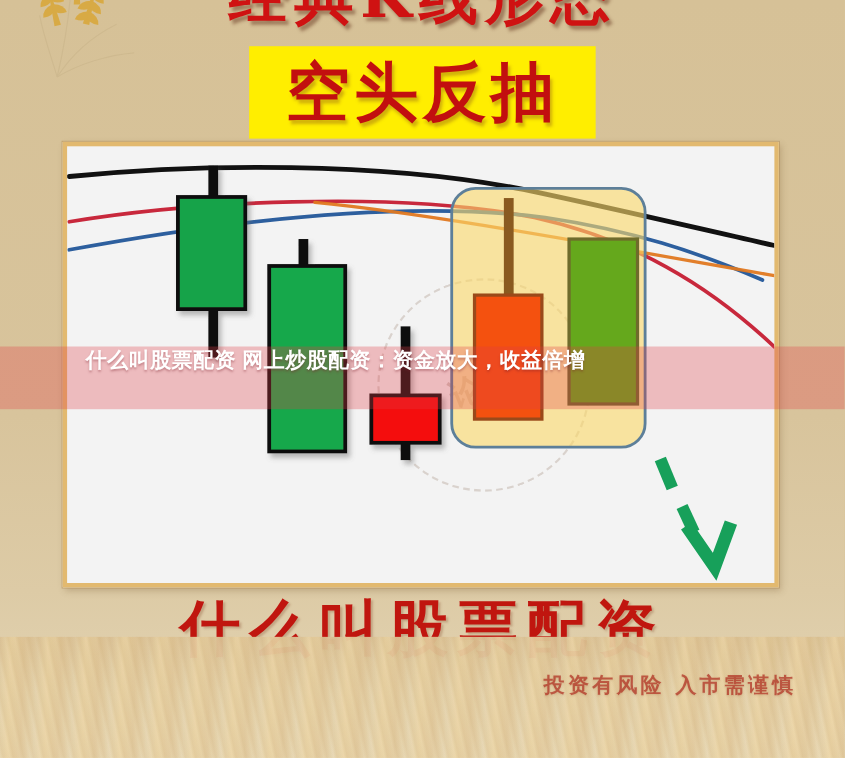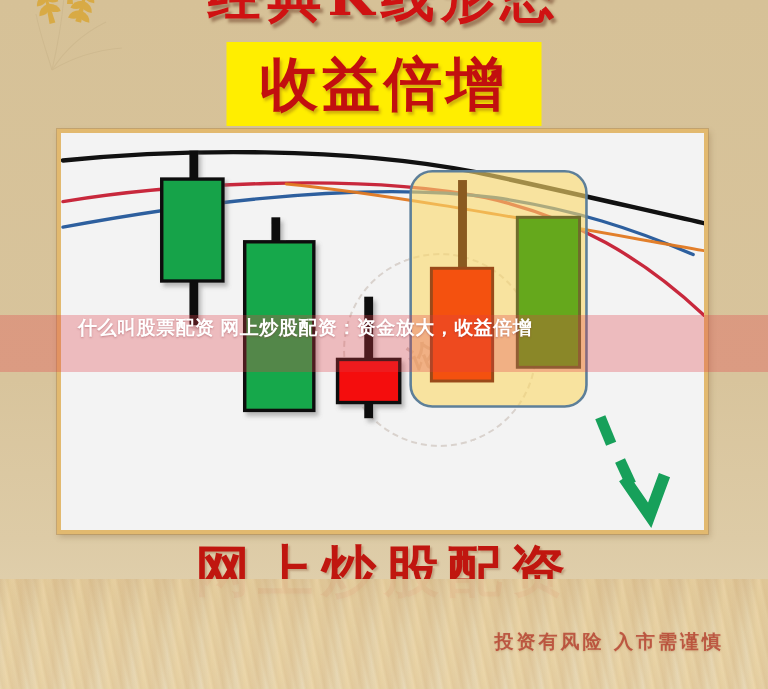--- a/index.html
+++ b/index.html
@@ -106,21 +106,20 @@
     white-space:nowrap;line-height:1;
   }
   
   .risk-note{
     position:absolute;right:44px;top:610px;
     font-family:"DejaVu Serif","Liberation Serif",serif;
     font-weight:700;font-size:19px;letter-spacing:3px;
     color:rgba(178,48,35,.72);
     text-shadow:0 1px 2px rgba(150,90,50,.25);
     white-space:nowrap;
-    margin-top:19px;
   }
 </style>
 </head>
 <body>
 
 <div class="poster">
 
   <div class="wheat-deco">
     <svg viewBox="0 0 150 150" width="150" height="150">
       <g stroke="#cdb88e" stroke-width="1.1" fill="none" opacity=".8">
@@ -157,21 +156,21 @@
           <path d="M6 18 q-9 2 -10 9 q8 1 11 -4 Z"></path>
           <path d="M6 18 q9 2 10 9 q-8 1 -11 -4 Z"></path>
         </g>
       </g>
     </svg>
   </div>
 
   <div class="headline">经典K线形态</div>
 
   <div class="banner">
-    <span>收益倍增</span>
+    <span>空头反抽</span>
   </div>
 
   <div class="chart-frame">
     <div class="chart-inner">
       <div class="watermark">论股</div>
 
       <svg class="chart-svg" viewBox="0 0 651 405" preserveAspectRatio="none">
         <defs>
           <filter id="sh" x="-40%" y="-40%" width="190%" height="190%">
             <feDropShadow dx="3" dy="4" stdDeviation="2.4" flood-color="#6b6b6b" flood-opacity=".45"></feDropShadow>
@@ -220,20 +219,20 @@
         </g>
       </svg>
     </div>
   </div>
 
   <div class="caption-band">
     <div class="txt">什么叫股票配资 网上炒股配资：资金放大，收益倍增</div>
   </div>
 
   <div class="slogan">
-    <span>网上炒股配资</span>
+    <span>什么叫股票配资</span>
   </div>
 
   <div class="wheat-field"></div>
 
   <div class="risk-note">投资有风险  入市需谨慎</div>
 
 </div>
 
 </body></html>

